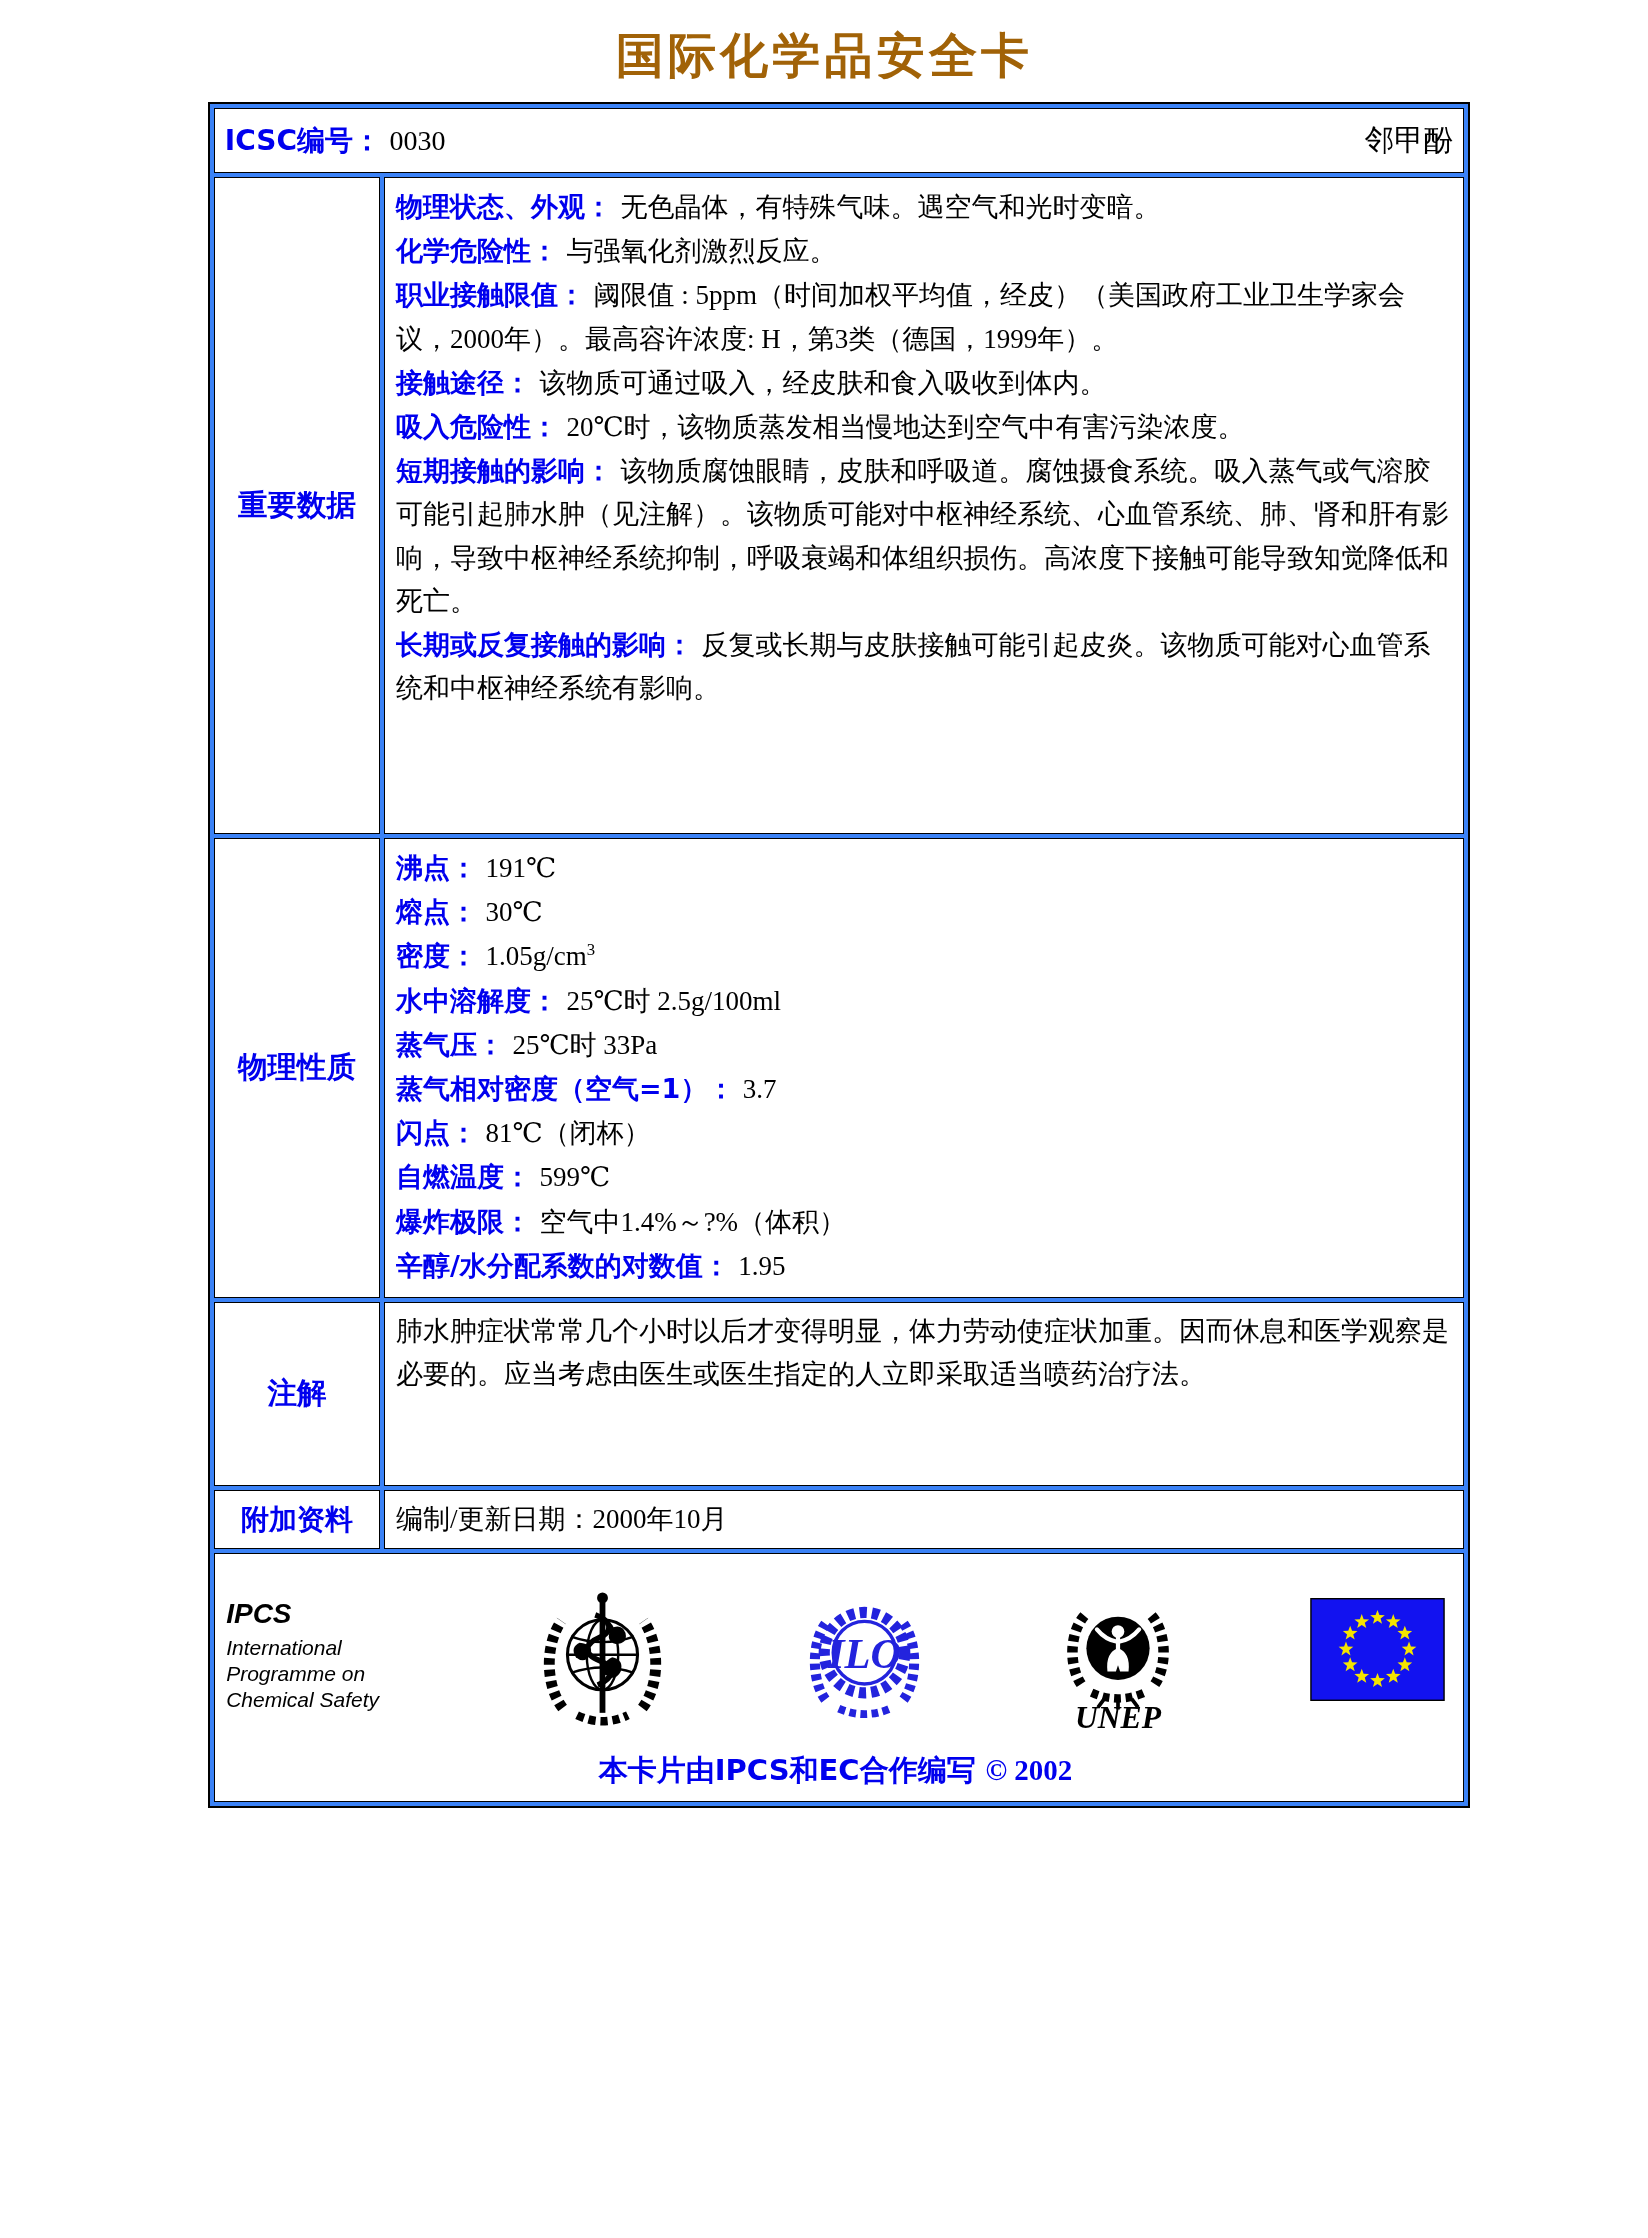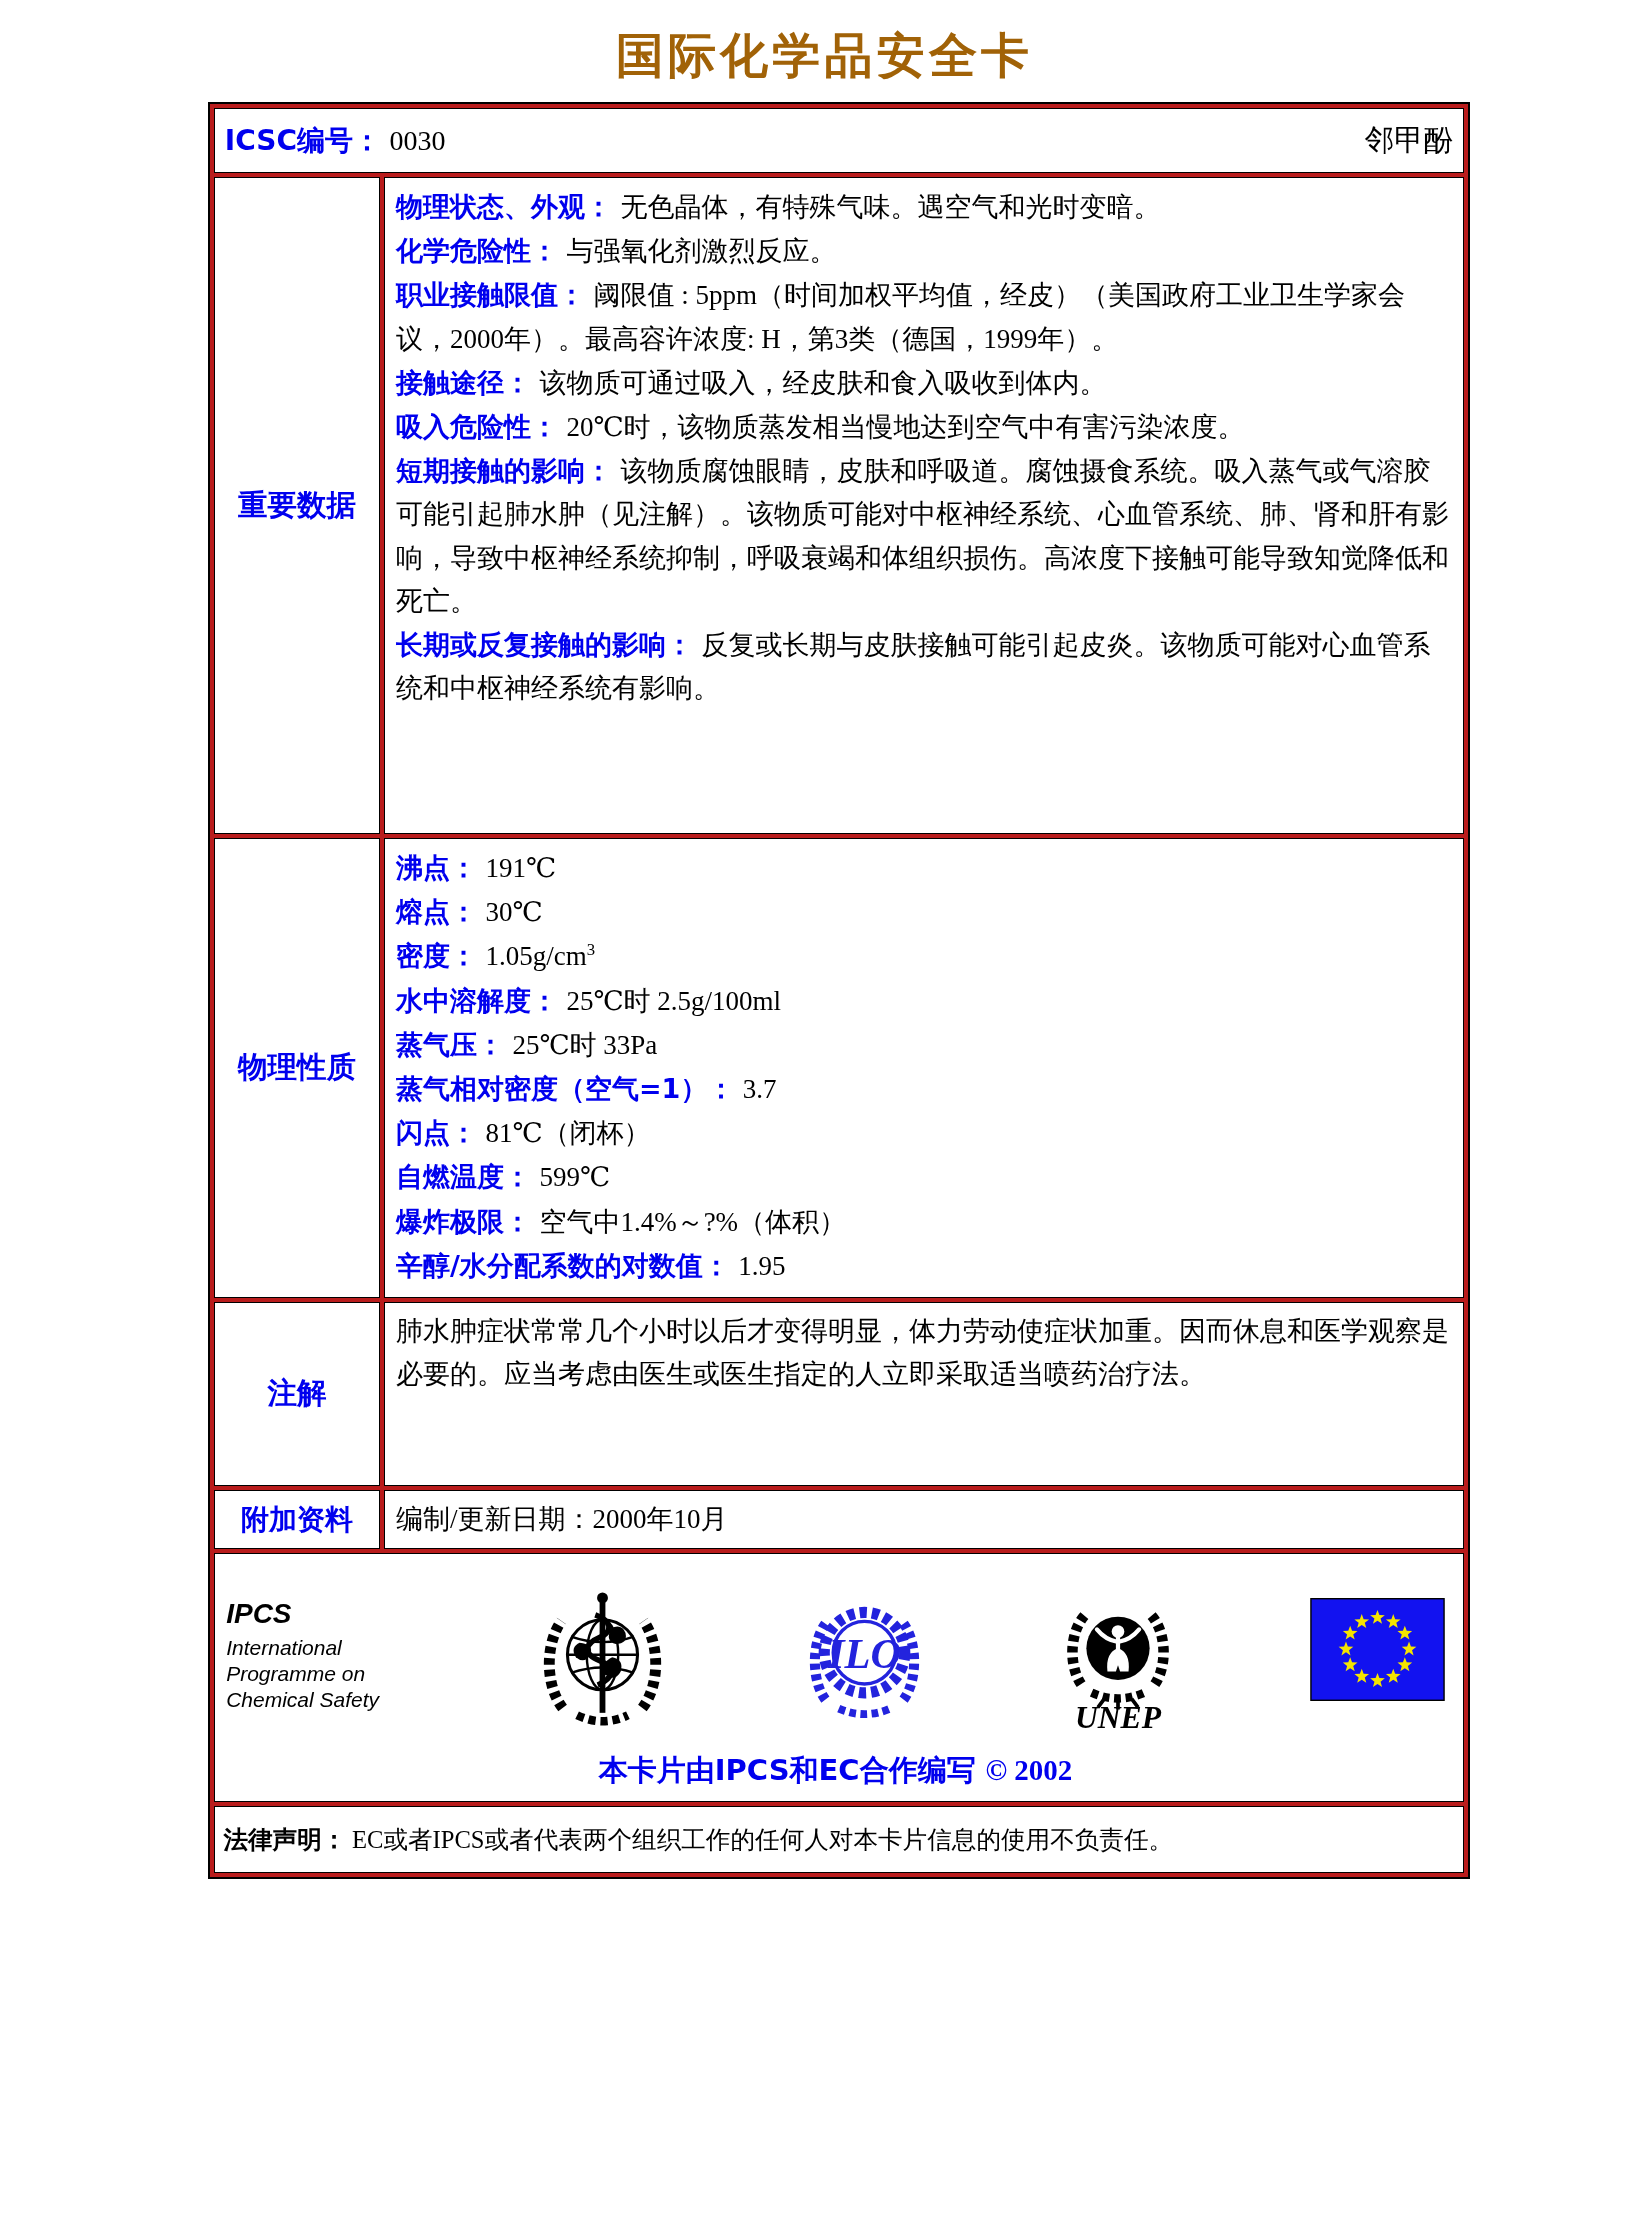--- a/index.html
+++ b/index.html
@@ -16,21 +16,21 @@
     font-weight:bold;
     font-size:48px;
     letter-spacing:4.2px;
   }
   .card-wrap{margin-left:208px;width:1262px;}
   table.card{
     width:100%;
     border:2.8px solid #000;
     border-collapse:separate;
     border-spacing:4.2px;
-    background:#b91c1c;
+    background:#3b82f6;
   }
   table.card td{border:1.4px solid #000;background:#fff;box-sizing:border-box;}
   .label-cell{
     width:166px;
     text-align:center;
     vertical-align:middle;
     color:#0000ee;
     font-family:"DejaVu Sans","Liberation Sans",sans-serif;
     font-weight:bold;
     font-size:29.5px;
@@ -240,22 +240,17 @@
           </svg>
         </div>
       </div>
 
       <div class="footer-caption">
         <span>本卡片由IPCS和EC合作编写</span><span class="copyright">© 2002</span>
       </div>
     </td>
   </tr>
 
-  <tr>
-    <td class="legal-cell" colspan="2">
-      <span class="legal-label">法律声明：</span><span>EC或者IPCS或者代表两个组织工作的任何人对本卡片信息的使用不负责任。</span>
-    </td>
-  </tr>
 
 </tbody>
     </table>
 </div>
 
 
 </body></html>

